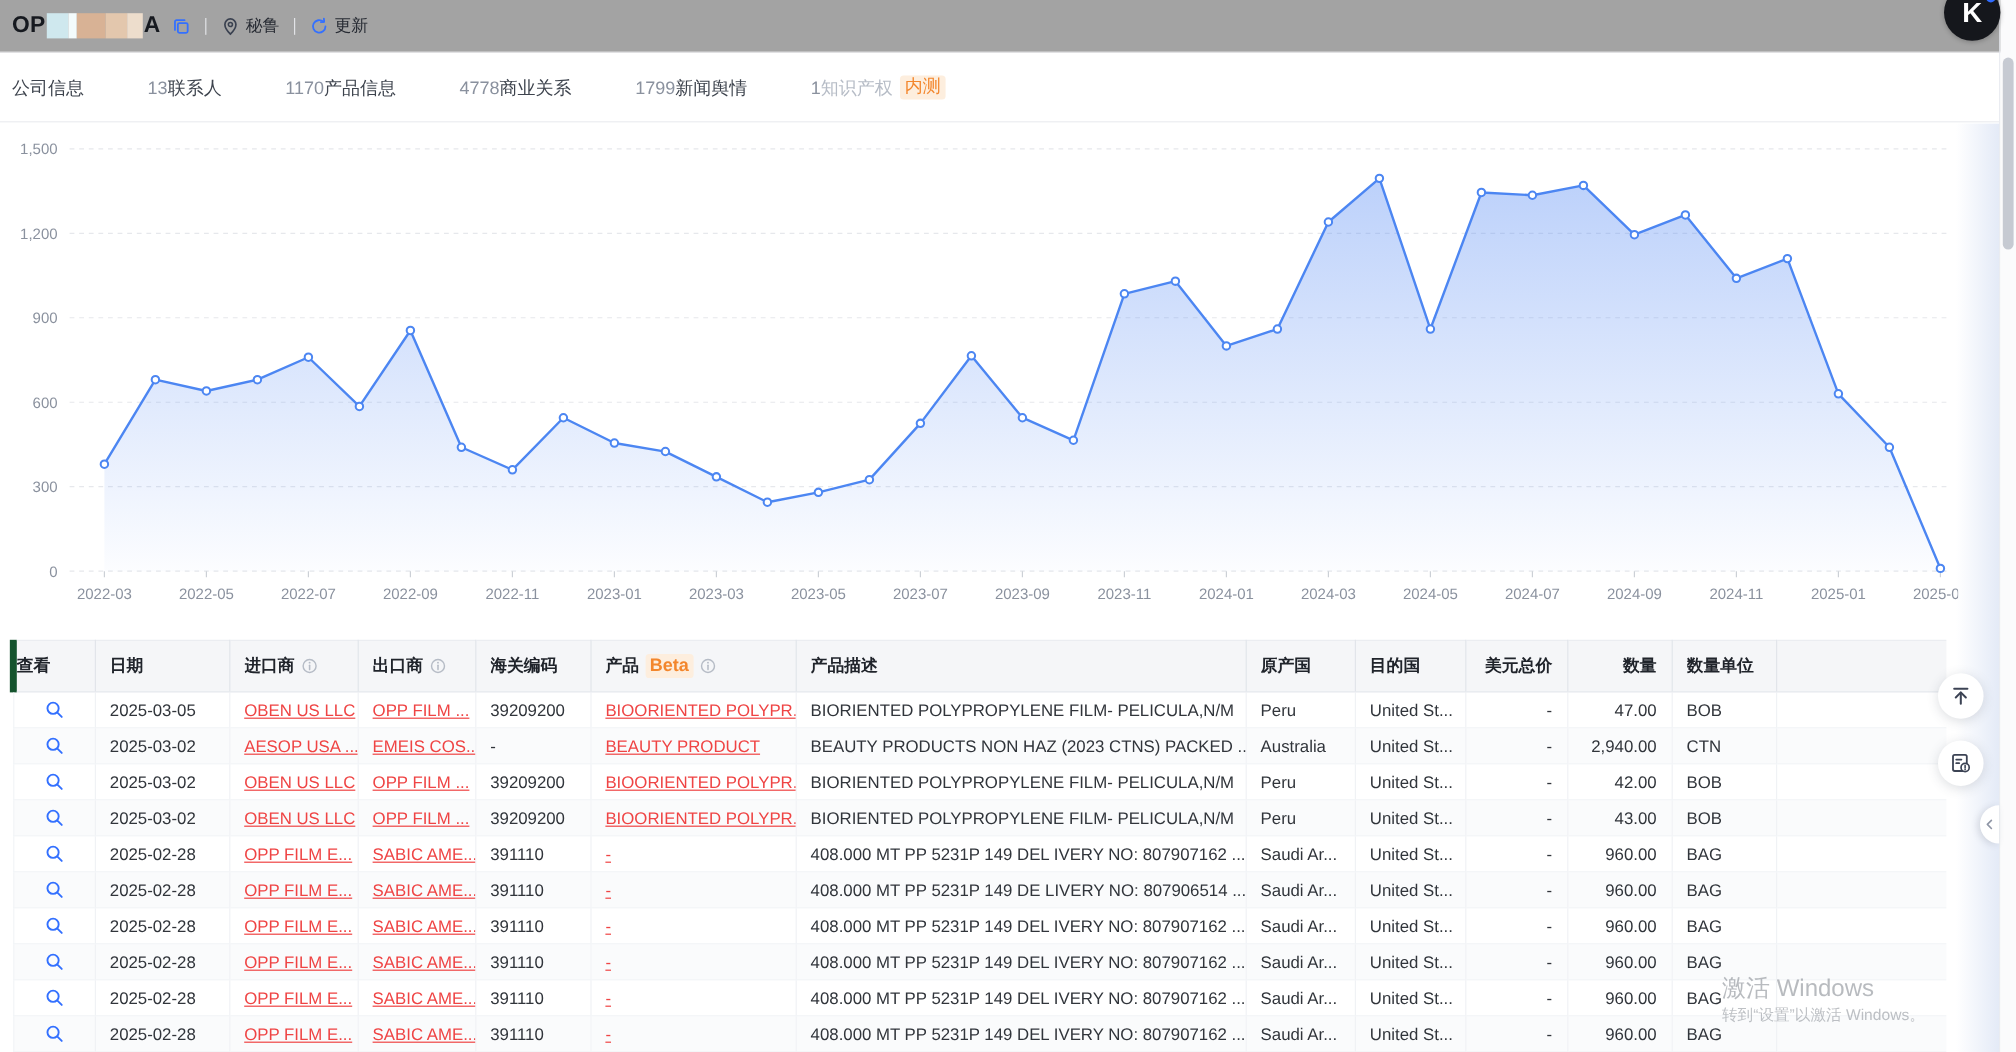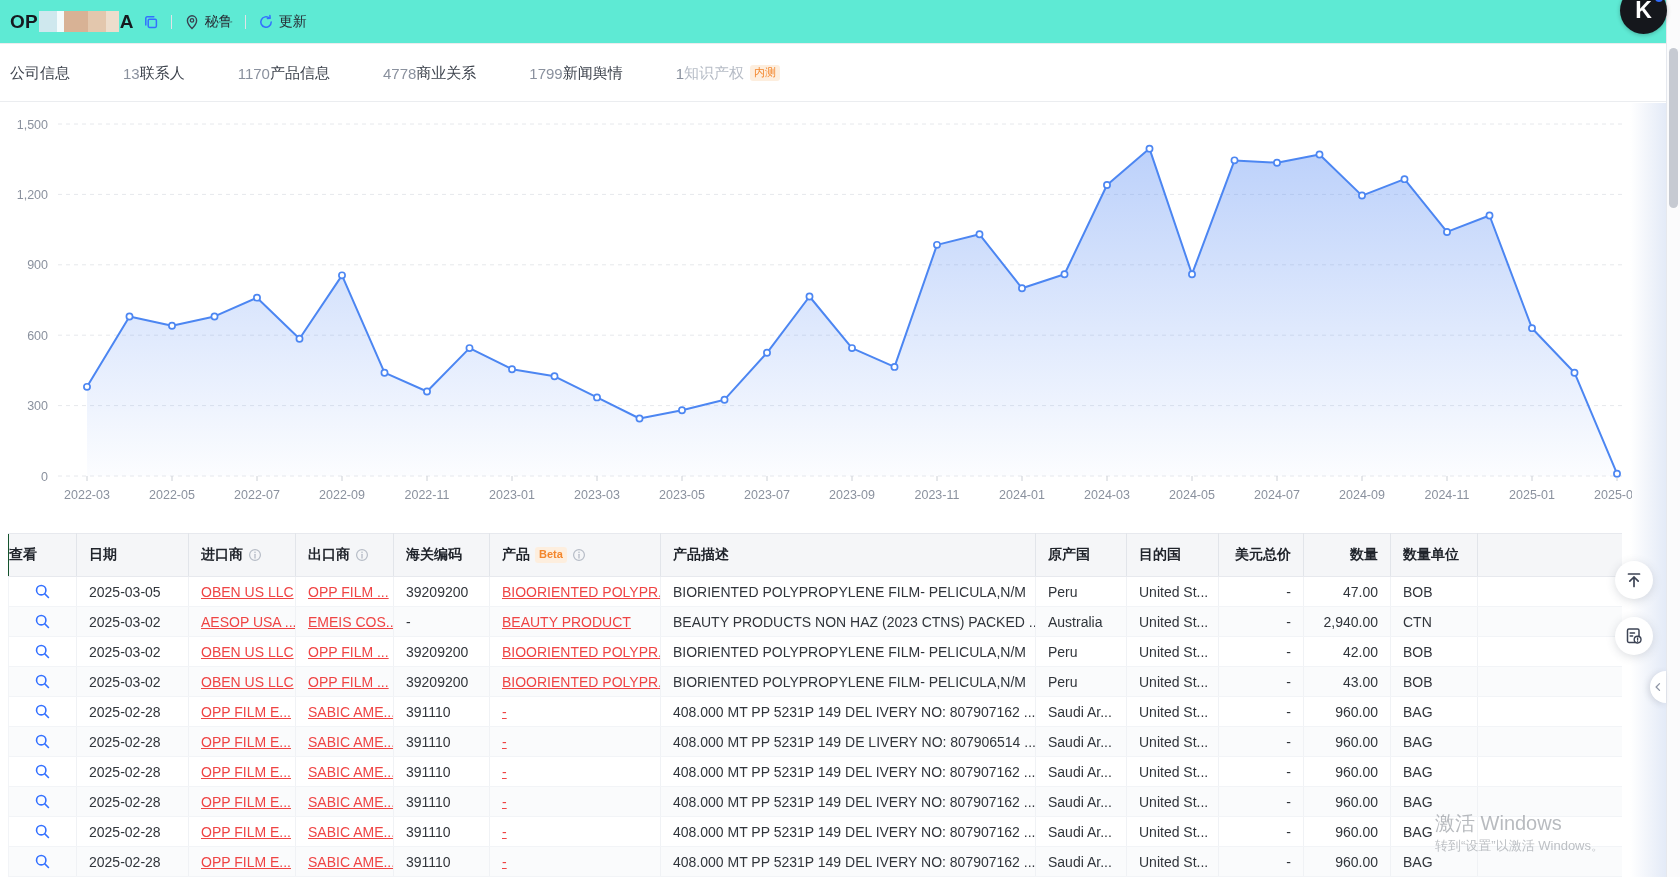--- a/index.html
+++ b/index.html
@@ -1,19 +1,19 @@
 <!DOCTYPE html>
 <html><head>
 <meta charset="utf-8">
 <style>
   html,body{margin:0;padding:0;}
   body{width:1680px;height:877px;overflow:hidden;position:relative;background:#fff;
        font-family:"Liberation Sans",sans-serif;color:#272b33;}
   
-  .topbar{position:absolute;left:0;top:0;width:1680px;height:44px;background:#5eead4;
+  .topbar{position:absolute;left:0;top:0;width:1680px;height:44px;background:#a3a3a3;
           border-bottom:1px solid #ececee;display:flex;align-items:center;padding-left:10px;box-sizing:border-box;}
   .company{display:flex;align-items:center;font-size:19px;font-weight:700;color:#16191f;letter-spacing:.2px;}
   .mosaic{display:inline-flex;height:21px;margin:0 1px;align-items:stretch;}
   .mosaic span{display:inline-block;}
   .tb-item{display:flex;align-items:center;gap:5px;font-size:14px;color:#272b33;cursor:pointer;}
   .vdiv{width:1px;height:14px;background:#e2e3e7;margin:0 12px;}
   .icon16{width:16px;height:16px;display:block;}
   .copybtn{margin-left:9px;cursor:pointer;display:flex;align-items:center;}
   .avatar{position:absolute;right:13px;top:-13px;width:47px;height:47px;border-radius:50%;
           background:#15171c;display:flex;align-items:center;justify-content:center;
@@ -21,29 +21,29 @@
   .avatar .dot{position:absolute;right:4px;top:7px;width:8px;height:8px;border-radius:50%;background:#2f6bff;}
   
   .tabbar{position:absolute;left:0;top:45px;width:1666px;height:57px;border-bottom:1px solid #ebedf0;
           display:flex;align-items:flex-start;padding-left:10px;box-sizing:border-box;background:#fff;}
   .tab{position:relative;height:100%;display:flex;align-items:center;gap:6px;font-size:15px;cursor:pointer;}
   .tab .lbl{color:#3d434d;}
   .tab .cnt{color:#8a919e;margin-left:47px;}
   .tab.active .lbl,.tab.active .cnt{color:#3370ff;}
   .tab.active::after{content:"";position:absolute;left:0;right:0;bottom:-1px;height:3px;background:#3370ff;}
   .tab.disabled .lbl{color:#b6bcc6;}
-  .badge{font-size:11px;line-height:1.25;color:#f3862c;background:#fdeede;border-radius:3px;padding:1px 4px;}
+  .badge{font-size:15px;line-height:1.25;color:#f3862c;background:#fdeede;border-radius:3px;padding:1px 4px;}
   
   .chartwrap{position:absolute;left:0;top:100px;width:1632px;height:412px;overflow:hidden;}
   
   .tablewrap{position:absolute;left:8px;top:533px;width:1614px;height:344px;overflow:hidden;}
   table{border-collapse:collapse;table-layout:fixed;width:1614px;font-size:14px;}
   thead th{height:43px;background:#f5f6f8;border-top:1px solid #e7e9ee;border-bottom:1px solid #e7e9ee;
            border-right:1px solid #e2e5ea;font-weight:700;color:#20242b;text-align:left;padding:0 12px;box-sizing:border-box;}
-  thead th:first-child{border-left:1px solid #14532d;text-align:center;padding:0;}
+  thead th:first-child{border-left:6px solid #14532d;text-align:center;padding:0;}
   thead th:last-child{border-right:1px solid #e7e9ee;}
   .hwrap{display:flex;align-items:center;gap:5px;white-space:nowrap;overflow:hidden;}
   .hwrap.right{justify-content:flex-end;}
   tbody td{height:30px;border-bottom:1px solid #f2f4f7;border-right:1px solid #f0f2f5;
            padding:0 12px;white-space:nowrap;overflow:hidden;color:#31353b;box-sizing:border-box;}
   tbody td:first-child{border-left:1px solid #f2f4f7;text-align:center;padding:0;}
   tbody tr:nth-child(even) td{background:#fafbfc;}
   .link{color:#ef4444;cursor:pointer;text-decoration:underline;}
   .num{text-align:right;}
   .viewbtn{display:inline-flex;vertical-align:middle;cursor:pointer;}

